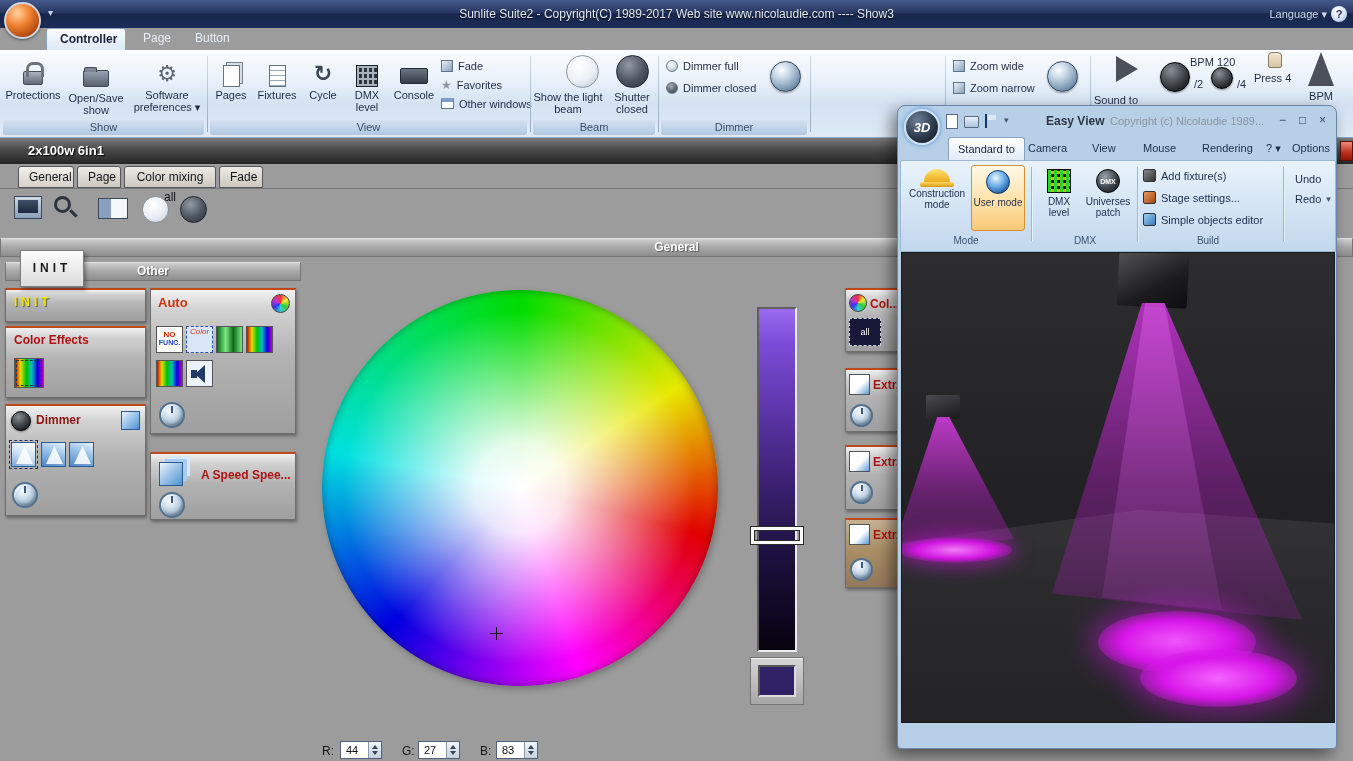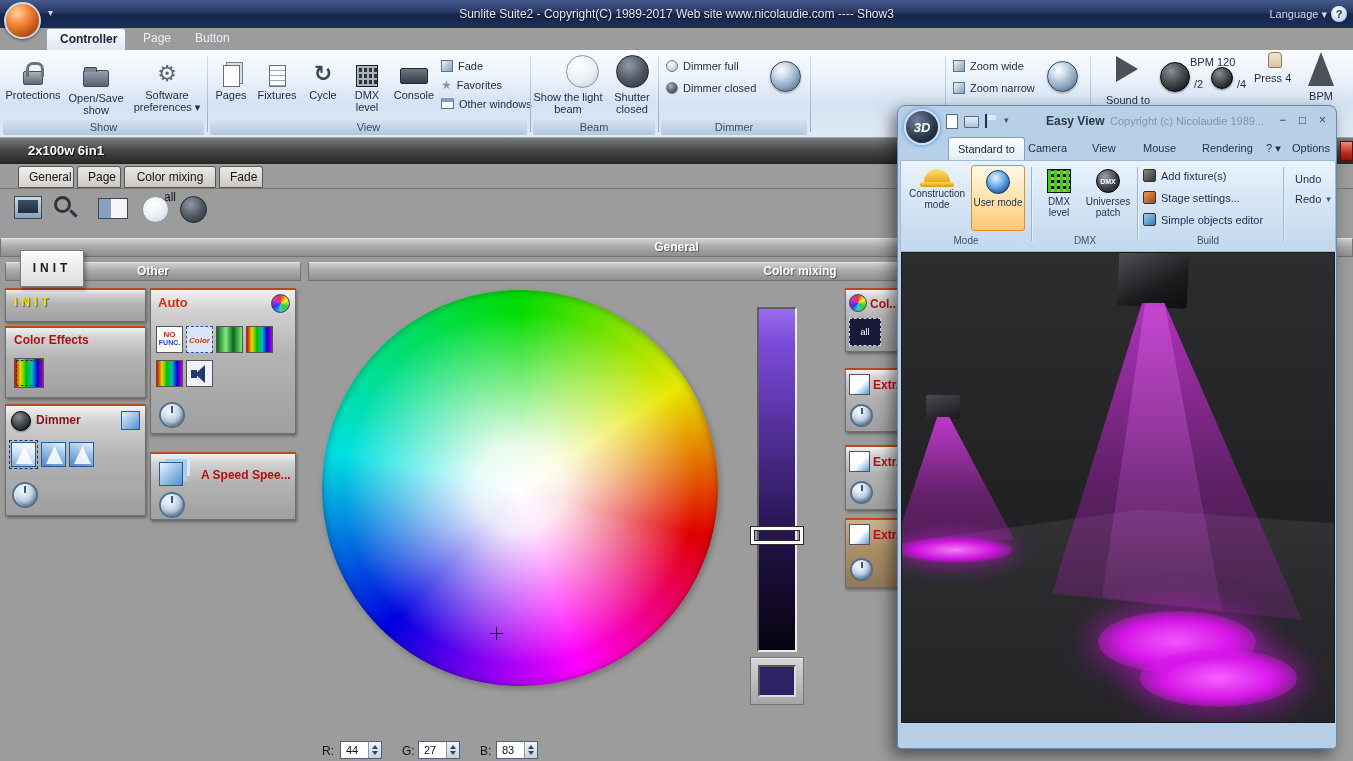--- a/index.html
+++ b/index.html
@@ -246,21 +246,21 @@
         <span class="mini-sq"></span>
           <span>Zoom narrow</span>
       </div>
       <div class="knob" style="left:102px;top:11px;width:31px;height:31px"></div>
       <div class="gstrip"></div>
     </div>
     <div class="gdiv" style="left:1090px"></div>
 
     <div class="rgroup" style="left:1090px;width:263px">
       <div class="abs" style="left:26px;top:6px"><span class="sound-ic" style="display:inline-block"></span></div>
-      <div class="abs" style="left:4px;top:44px;width:68px;text-align:center;color:#1f2a44">Sound to</div>
+      <div class="abs" style="left:4px;top:44px;width:68px;text-align:left;color:#1f2a44">Sound to</div>
       <div class="abs nw" style="left:100px;top:6px;color:#1f2a44">BPM 120</div>
       <div class="knob-dk" style="left:70px;top:12px;width:30px;height:30px"></div>
       <div class="abs" style="left:104px;top:28px;color:#1f2a44">/2</div>
       <div class="knob-dk" style="left:121px;top:17px;width:22px;height:22px"></div>
       <div class="abs" style="left:147px;top:28px;color:#1f2a44">/4</div>
       <div class="abs" style="left:178px;top:2px"><span class="hand-ic" style="display:inline-block"></span></div>
       <div class="abs nw" style="left:164px;top:22px;color:#1f2a44">Press 4</div>
       <div class="abs" style="left:218px;top:2px"><span class="metro-ic" style="display:inline-block"></span></div>
       <div class="abs" style="left:218px;top:40px;width:26px;text-align:center;color:#1f2a44">BPM</div>
     </div>
@@ -314,39 +314,38 @@
 
 
   <div class="panel" style="left:150px;top:288px;width:146px;height:146px">
     <div class="ptitle" style="left:7px;top:5px;color:#cc3311;font-size:13px">Auto</div>
     <div class="abs" style="left:120px;top:4px;width:19px;height:19px;border-radius:50%;background:conic-gradient(#e33,#ee3,#3c3,#3cc,#33e,#c3c,#e33);border:1px solid #444"></div>
     <div class="micon" style="left:5px;top:36px;width:27px;height:27px;background:#fff;text-align:center">
       <div style="font-size:8px;font-weight:bold;color:#d02000;margin-top:3px">NO</div>
       <div style="font-size:7px;font-weight:bold;color:#2040c0">FUNC.</div>
     </div>
     <div class="micon" style="left:35px;top:36px;width:27px;height:27px;background:#d8e6f8;border:1px dashed #2b50b0;text-align:center">
-      <div style="font-size:8px;font-weight:bold;font-style:italic;color:#d04010;margin-top:9px">Color</div>
+      <div style="font-size:8px;font-weight:normal;font-style:italic;color:#d04010;">Color</div>
     </div>
     <div class="micon" style="left:65px;top:36px;width:27px;height:27px;background:linear-gradient(90deg,#0a6a1a,#7ee87e 35%,#0a6a1a 65%,#7ee87e)"></div>
     <div class="micon rainbow" style="left:95px;top:36px;width:27px;height:27px"></div>
     <div class="micon rainbow" style="left:5px;top:70px;width:27px;height:27px"></div>
     <div class="micon" style="left:35px;top:70px;width:27px;height:27px;background:#eef2fa">
       <div style="position:absolute;left:4px;top:9px;width:6px;height:8px;background:#223a66"></div>
       <div style="position:absolute;left:8px;top:4px;width:0;height:0;border-top:9px solid transparent;border-bottom:9px solid transparent;border-right:10px solid #223a66"></div>
     </div>
     <div class="dial" style="left:8px;top:112px;width:26px;height:26px"></div>
   </div>
 
   <div class="panel" style="left:150px;top:452px;width:146px;height:68px">
     <div class="abs" style="left:8px;top:8px;width:24px;height:24px;background:linear-gradient(135deg,#eaf4fe,#4a90d0);border:1px solid #2d5a8c;box-shadow:5px -4px 0 -1px #a8cdf0,9px -8px 0 -2px #d7e8fa"></div>
     <div class="ptitle" style="left:50px;top:14px;width:90px">A Speed Spee...</div>
     <div class="dial" style="left:8px;top:38px;width:26px;height:26px"></div>
   </div>
 
-  <div class="hdr" style="left:308px;top:262px;width:984px">Color mixing</div>
   <div id="color-wheel" class="abs"></div>
   <div id="wheel-cursor" class="abs"></div>
   <div id="hue-slider" class="abs"></div>
   <div id="slider-handle" class="abs"></div>
   <div id="swatch-tile" class="abs">
     <div id="swatch" class="abs"></div>
   </div>
 
   <span class="rgb-label" style="left:322px;top:744px">R:</span>
   <div class="spin" style="left:340px;top:741px">

